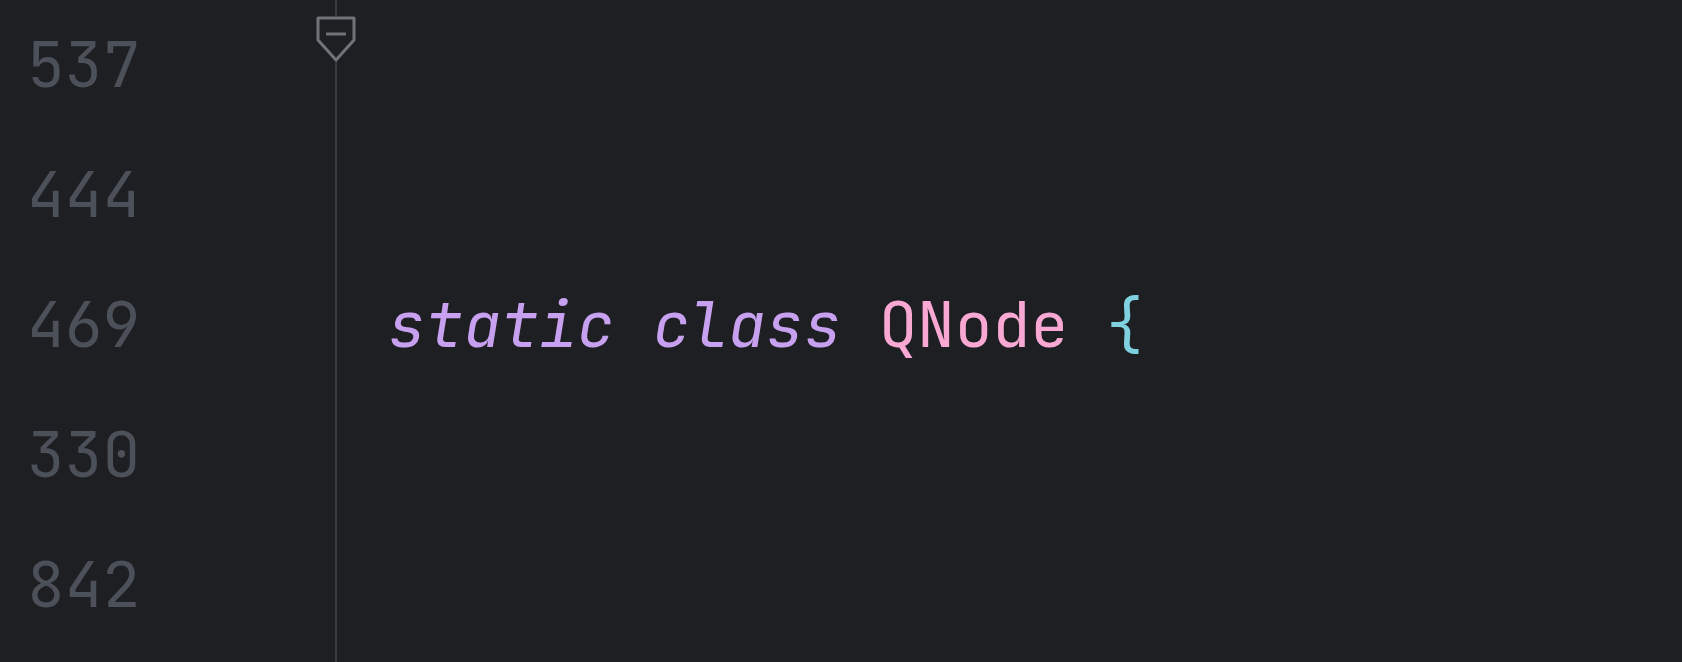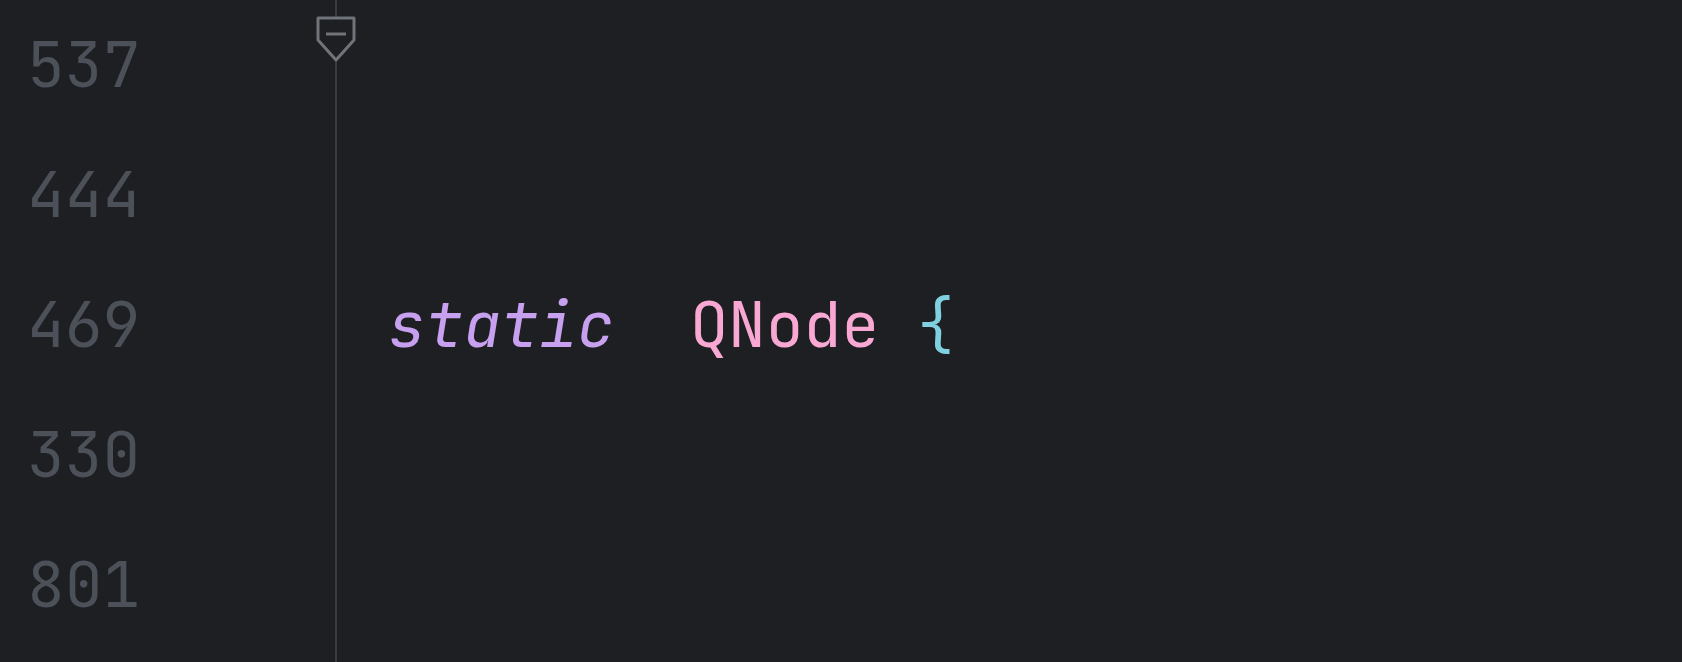--- a/index.html
+++ b/index.html
@@ -73,38 +73,38 @@
 </style>
 </head>
 <body>
 
 <div class="editor">
   <div class="gutter">
     <div class="ln">537</div>
     <div class="ln">444</div>
     <div class="ln">469</div>
     <div class="ln">330</div>
-    <div class="ln">801</div>
+    <div class="ln">842</div>
   </div>
 
   <div class="fold-col">
     <div class="fold-line"></div>
     <div class="fold-handle">
       <span>
         <svg width="40" height="48" viewBox="0 0 40 48">
           <path d="M2 2 H38 V24 L20 44 L2 24 Z" fill="#1e1f22" stroke="#6f737a" stroke-width="3" stroke-linejoin="round"></path>
           <line x1="10" y1="18" x2="30" y2="18" stroke="#6f737a" stroke-width="3"></line>
         </svg>
       </span>
     </div>
   </div>
 
   <div class="code">
     <div class="code-line indent1">
-      <span> </span><span class="tok-kw">static</span><span> </span><span> </span><span class="tok-type">QNode</span><span> </span><span class="tok-punc">{</span>
+      <span> </span><span class="tok-kw">static</span><span> </span><span class="tok-kw">class</span><span> </span><span class="tok-type">QNode</span><span> </span><span class="tok-punc">{</span>
     </div>
     <div class="code-line indent2">
       <span class="tok-kw">volatile</span><span> </span><span class="tok-type">QNode</span><span> </span><span class="tok-id">next</span><span class="tok-punc">;</span>
     </div>
     
     
     
   </div>
 </div>
 

